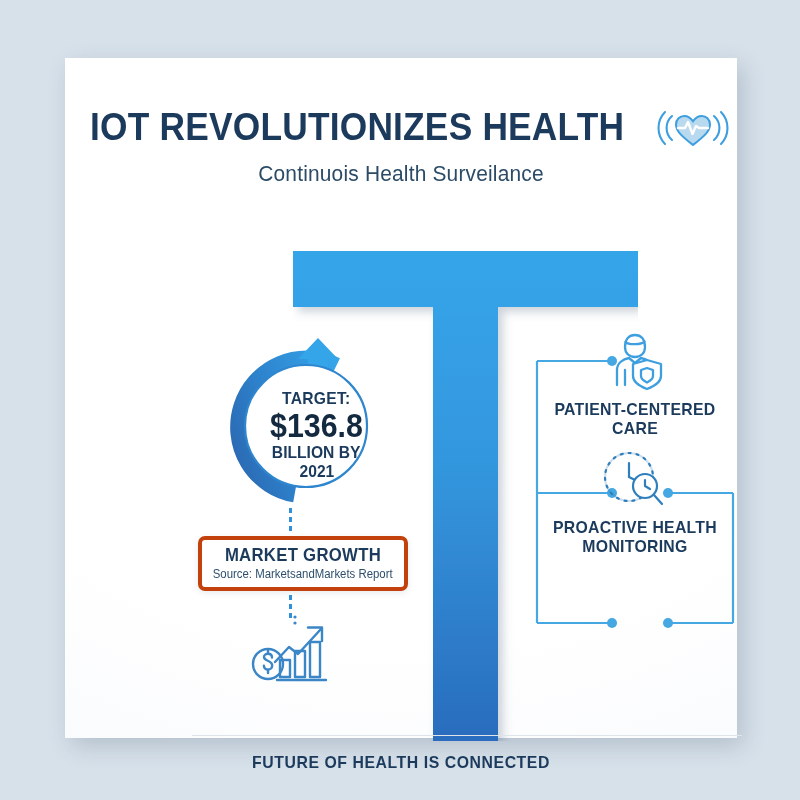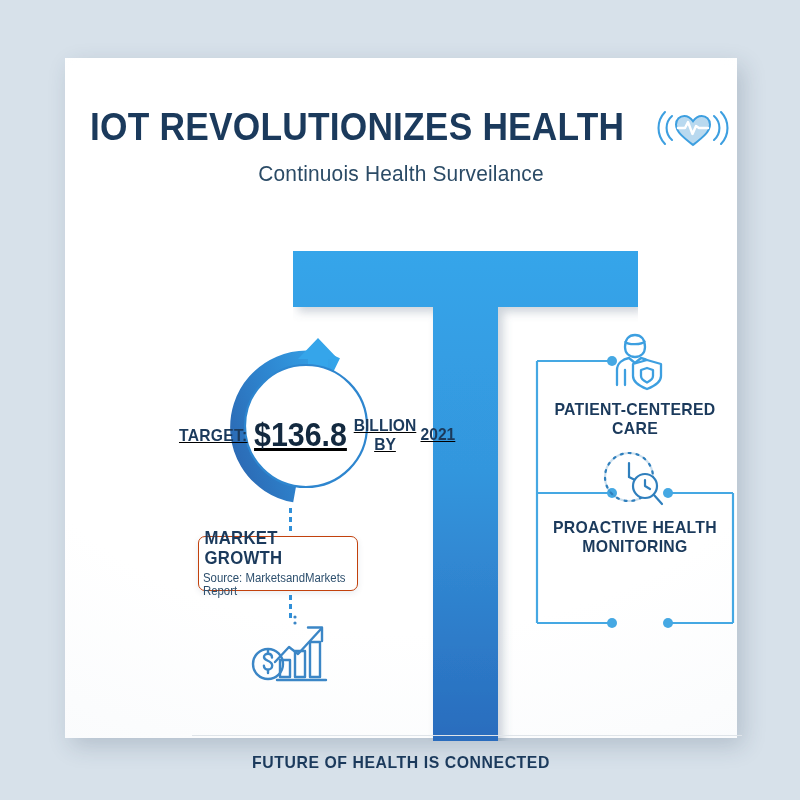--- a/index.html
+++ b/index.html
@@ -98,28 +98,27 @@
     width: 195px;
     height: 205px;
   }
   .target-text {
     position: absolute;
     left: 0;
     top: 0;
     width: 195px;
     height: 205px;
     display: flex;
-    flex-direction: row;
+    flex-direction: column;
     align-items: center;
     justify-content: center;
     padding-left: 28px;
     padding-top: 14px;
     box-sizing: border-box;
     pointer-events: none;
-    text-decoration: underline;
   }
   .t-label {
     font-family: "Liberation Sans Narrow", "Liberation Sans", sans-serif;
     font-weight: 700;
     font-size: 17px;
     color: #1b3a5c;
     letter-spacing: 0.3px;
     transform: scaleX(0.92);
     line-height: 1.05;
   }
@@ -149,24 +148,24 @@
     background-image: linear-gradient(#2f8fd8 52%, rgba(0,0,0,0) 0%);
     background-size: 3px 9px;
     background-repeat: repeat-y;
   }
 
   
   .mg-box {
     position: absolute;
     left: 133px;
     top: 478px;
-    width: 160px;
+    width: 210px;
     height: 55px;
     background: #ffffff;
-    border: 1px solid #c2410c;
+    border: 4px solid #c2410c;
     border-radius: 7px;
     box-shadow: 0 2px 6px rgba(40, 60, 85, 0.10);
     display: flex;
     flex-direction: column;
     align-items: center;
     justify-content: center;
     box-sizing: border-box;
   }
   .mg-title {
     font-family: "Liberation Sans Narrow", "Liberation Sans", sans-serif;

